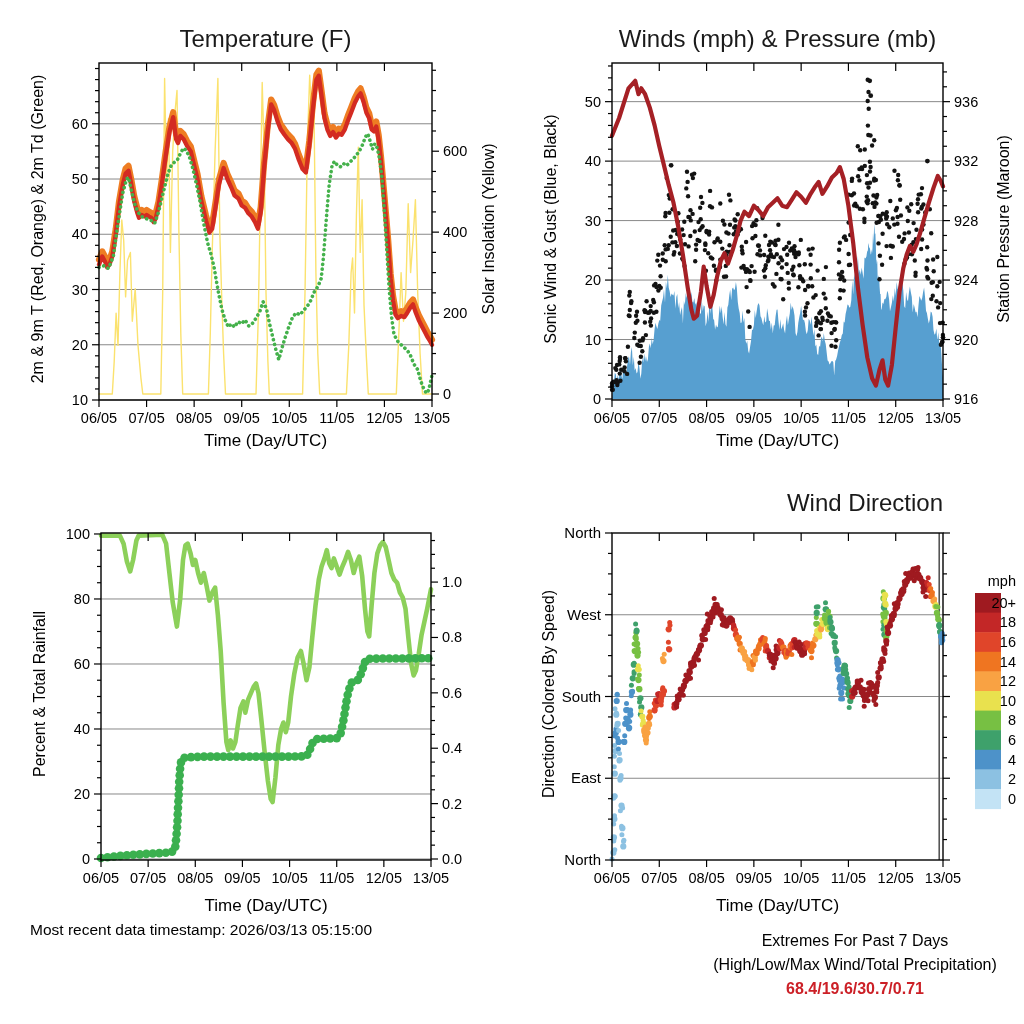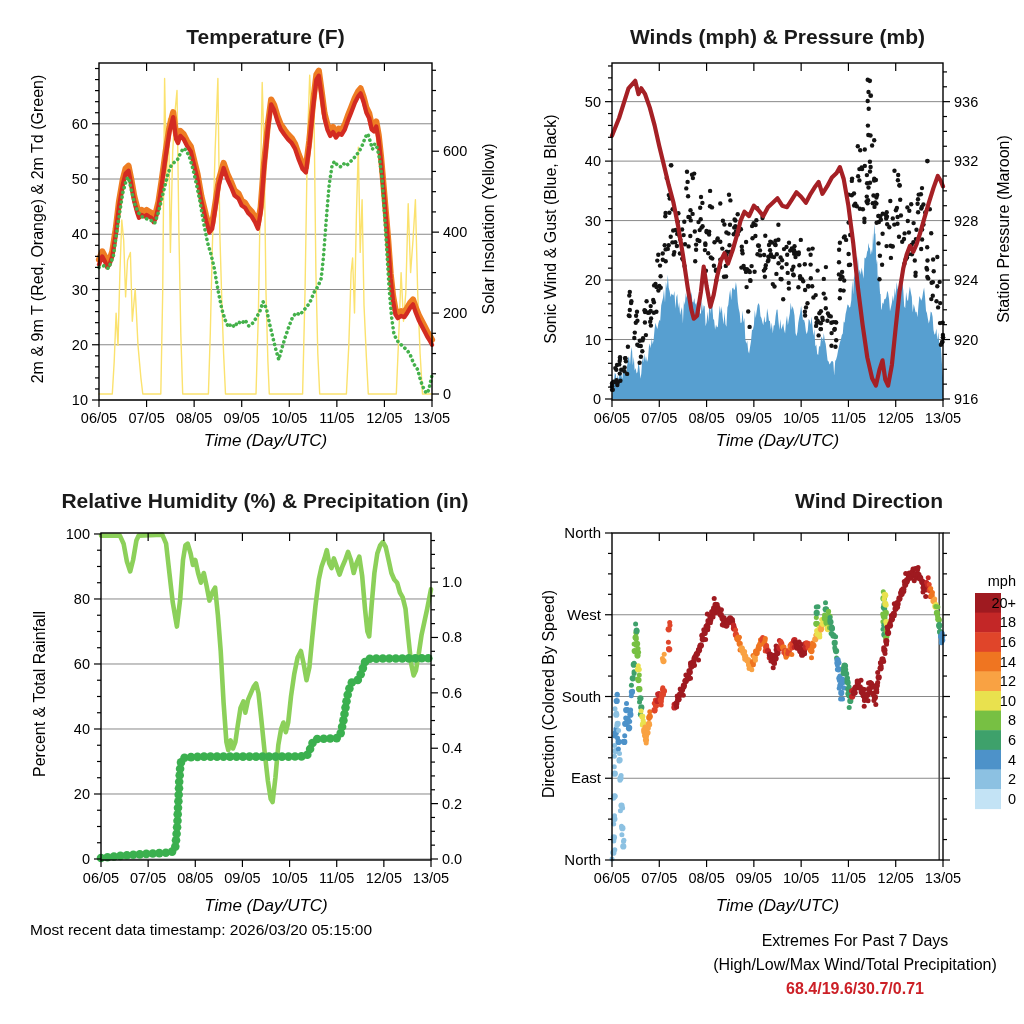--- a/index.html
+++ b/index.html
@@ -1,20 +1,20 @@
 <!DOCTYPE html>
 <html><head>
 <meta charset="utf-8">
 <style>
   html,body{margin:0;padding:0;background:#fff;}
   body{font-family:"Liberation Sans",sans-serif;color:#000;}
   #fig{position:relative;width:1024px;height:1024px;background:#fff;overflow:hidden;}
   #plots{position:absolute;left:0;top:0;}
-  .title{position:absolute;text-align:center;font-size:21px;color:#1a1a1a;font-weight:bold;}
-  .xlabel{position:absolute;text-align:center;font-size:17px;font-style:italic;}
+  .title{position:absolute;text-align:center;font-size:24px;color:#1a1a1a;}
+  .xlabel{position:absolute;text-align:center;font-size:17px;}
   .ylabel{position:absolute;text-align:center;font-size:16px;transform:rotate(-90deg);transform-origin:center;white-space:nowrap;}
   .footL{position:absolute;left:30px;top:919px;font-size:15.5px;line-height:21px;}
   .footR{position:absolute;left:660px;top:929px;width:390px;text-align:center;font-size:16px;line-height:24px;}
   .footR .vals{font-weight:bold;}
   svg text{font-family:"Liberation Sans",sans-serif;}
 </style>
 </head>
 <body>
 
 <div id="fig">
@@ -1637,37 +1637,36 @@
         <text x="1016" y="745" text-anchor="end" font-size="14.5" fill="#000">6</text>
         <text x="1016" y="764.5999999999999" text-anchor="end" font-size="14.5" fill="#000">4</text>
         <text x="1016" y="784.1999999999999" text-anchor="end" font-size="14.5" fill="#000">2</text>
         <text x="1016" y="803.8" text-anchor="end" font-size="14.5" fill="#000">0</text>
         <text x="1016" y="586" text-anchor="end" font-size="14.5" fill="#000">mph</text>
       </g>
     </svg>
 
   <div class="title" style="left:99px;top:25px;width:333px;">Temperature (F)</div>
   <div class="title" style="left:612px;top:25px;width:331px;text-align:center;">Winds (mph) &amp; Pressure (mb)</div>
-  <div class="title" style="left:25px;top:489px;width:480px;">Relative Humidity (%) &amp; Precipitation (in)</div>
   <div class="title" style="left:612px;top:489px;width:331px;text-align:right;">Wind Direction</div>
 
   <div class="ylabel" style="left:-132px;top:220px;width:340px;">2m &amp; 9m T (Red, Orange) &amp; 2m Td (Green)</div>
   <div class="ylabel" style="left:319px;top:220px;width:340px;">Solar Insolation (Yellow)</div>
   <div class="ylabel" style="left:381px;top:220px;width:340px;">Sonic Wind &amp; Gust (Blue, Black)</div>
   <div class="ylabel" style="left:834px;top:220px;width:340px;">Station Pressure (Maroon)</div>
   <div class="ylabel" style="left:-130px;top:685px;width:340px;">Percent &amp; Total Rainfall</div>
   <div class="ylabel" style="left:379px;top:685px;width:340px;">Direction (Colored By Speed)</div>
 
   <div class="xlabel" style="left:99px;top:431px;width:333px;">Time (Day/UTC)</div>
   <div class="xlabel" style="left:612px;top:431px;width:331px;">Time (Day/UTC)</div>
   <div class="xlabel" style="left:101px;top:896px;width:330px;">Time (Day/UTC)</div>
   <div class="xlabel" style="left:612px;top:896px;width:331px;">Time (Day/UTC)</div>
 
   <div class="footL">
-    <div>Most recent data timestamp: 2026/03/20 05:15:00</div>
+    <div>Most recent data timestamp: 2026/03/13 05:15:00</div>
   </div>
 
   <div class="footR">
     <div>Extremes For Past 7 Days</div>
     <div>(High/Low/Max Wind/Total Precipitation)</div>
     <div class="vals" style="color: rgb(204, 32, 39);">68.4/19.6/30.7/0.71</div>
   </div>
 </div>
 
 </body></html>

